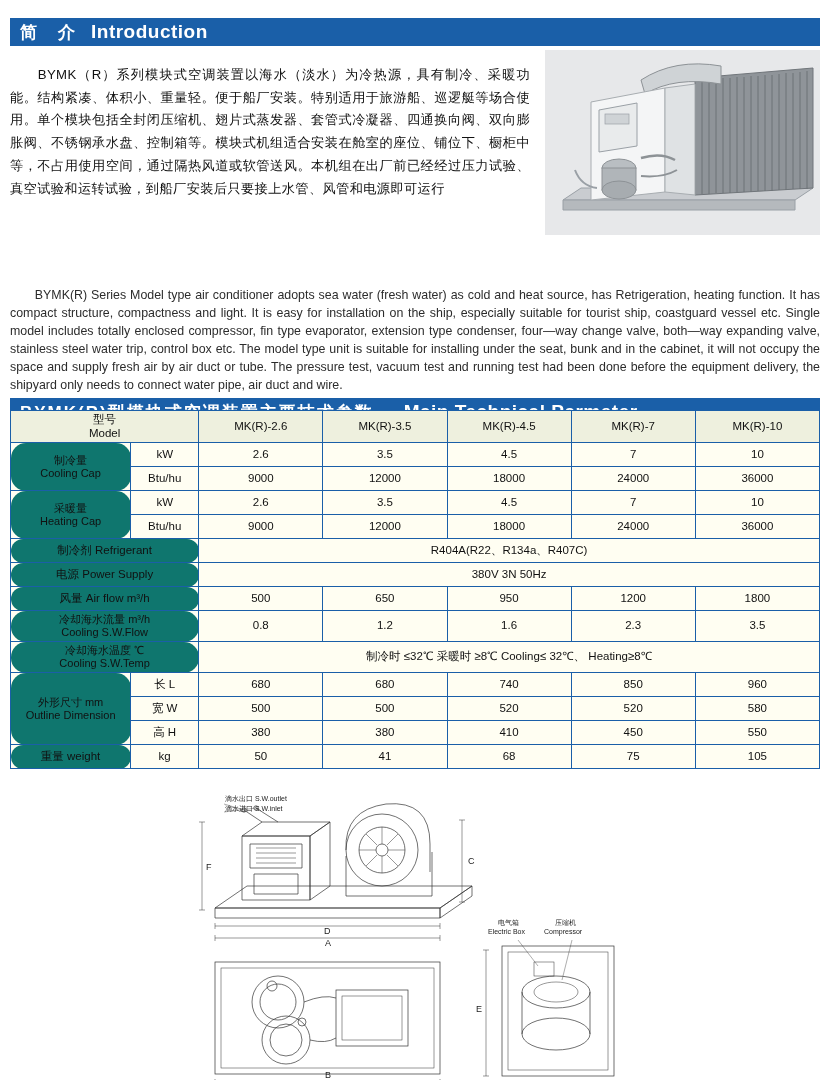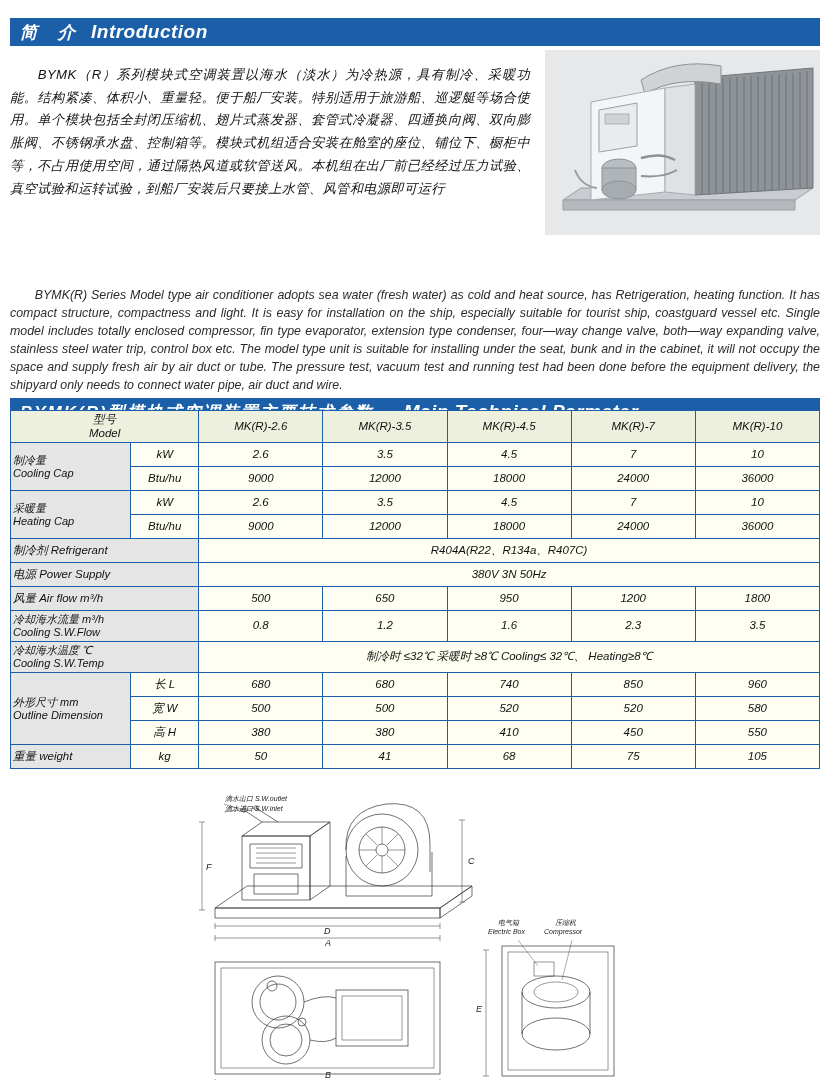--- a/index.html
+++ b/index.html
@@ -4,21 +4,21 @@
 <style>
   html,body{margin:0;padding:0;}
   body{
     width:830px;height:1085px;
     background:#ffffff;
     font-family:"Liberation Sans", sans-serif;
     color:#111;
     position:relative;
     overflow:hidden;
   }
-  .page{position:relative;width:830px;height:1036px;font-style:italic;}
+  .page{position:relative;width:830px;height:1036px;}
 
   
   .section-bar{
     background:#1a5fa8;
     color:#ffffff;
     height:28px;
     display:flex;
     align-items:center;
     padding:0 10px;
     box-sizing:border-box;
@@ -81,22 +81,23 @@
   }
   table.spec td{
     border:1px solid #1a5fa8;
     text-align:center;
     vertical-align:middle;
     padding:2px 2px;
     height:19px;
     line-height:1.18;
   }
   table.spec td.lbl{
-    background:#e5e5e5;
-    text-align:left;
+    background:#0f766e;
+    text-align:center;
+    border-radius:15px;
   }
   table.spec tr.hdr td{
     background:#eef0de;
     font-weight:normal;
     height:21px;
   }
   .two-line{font-size:11px;line-height:1.22;}
 
   
   .drawing{

